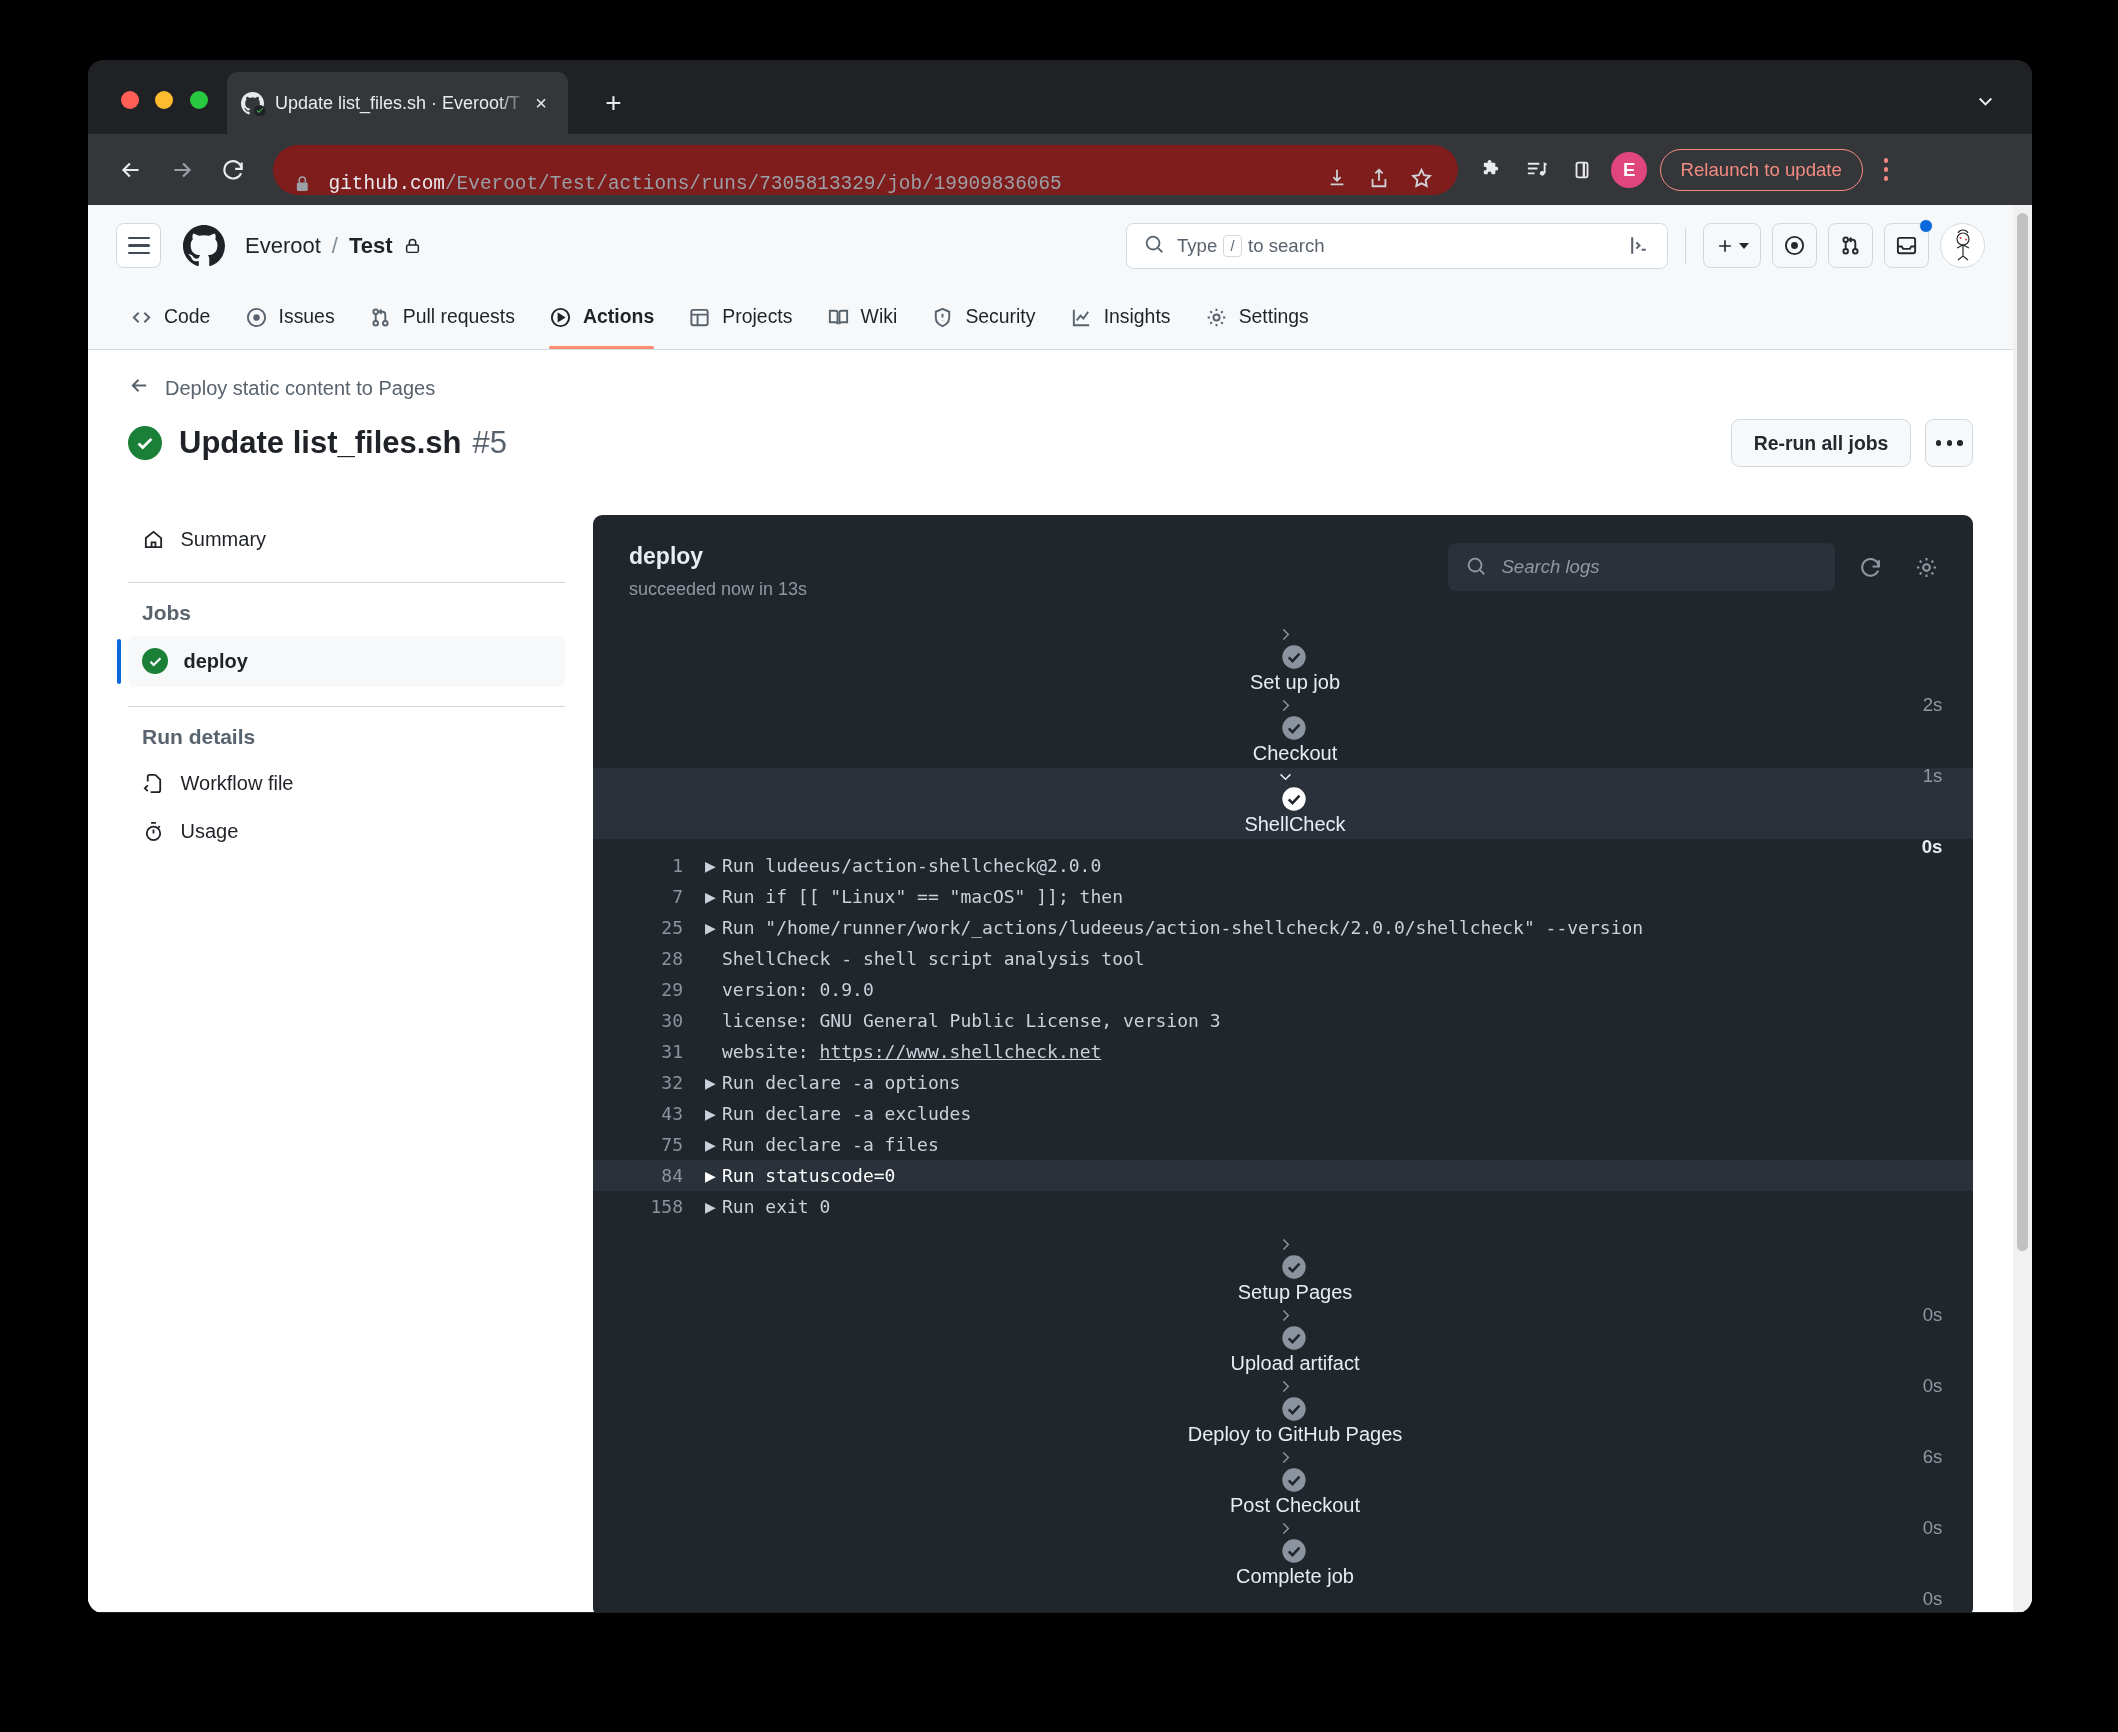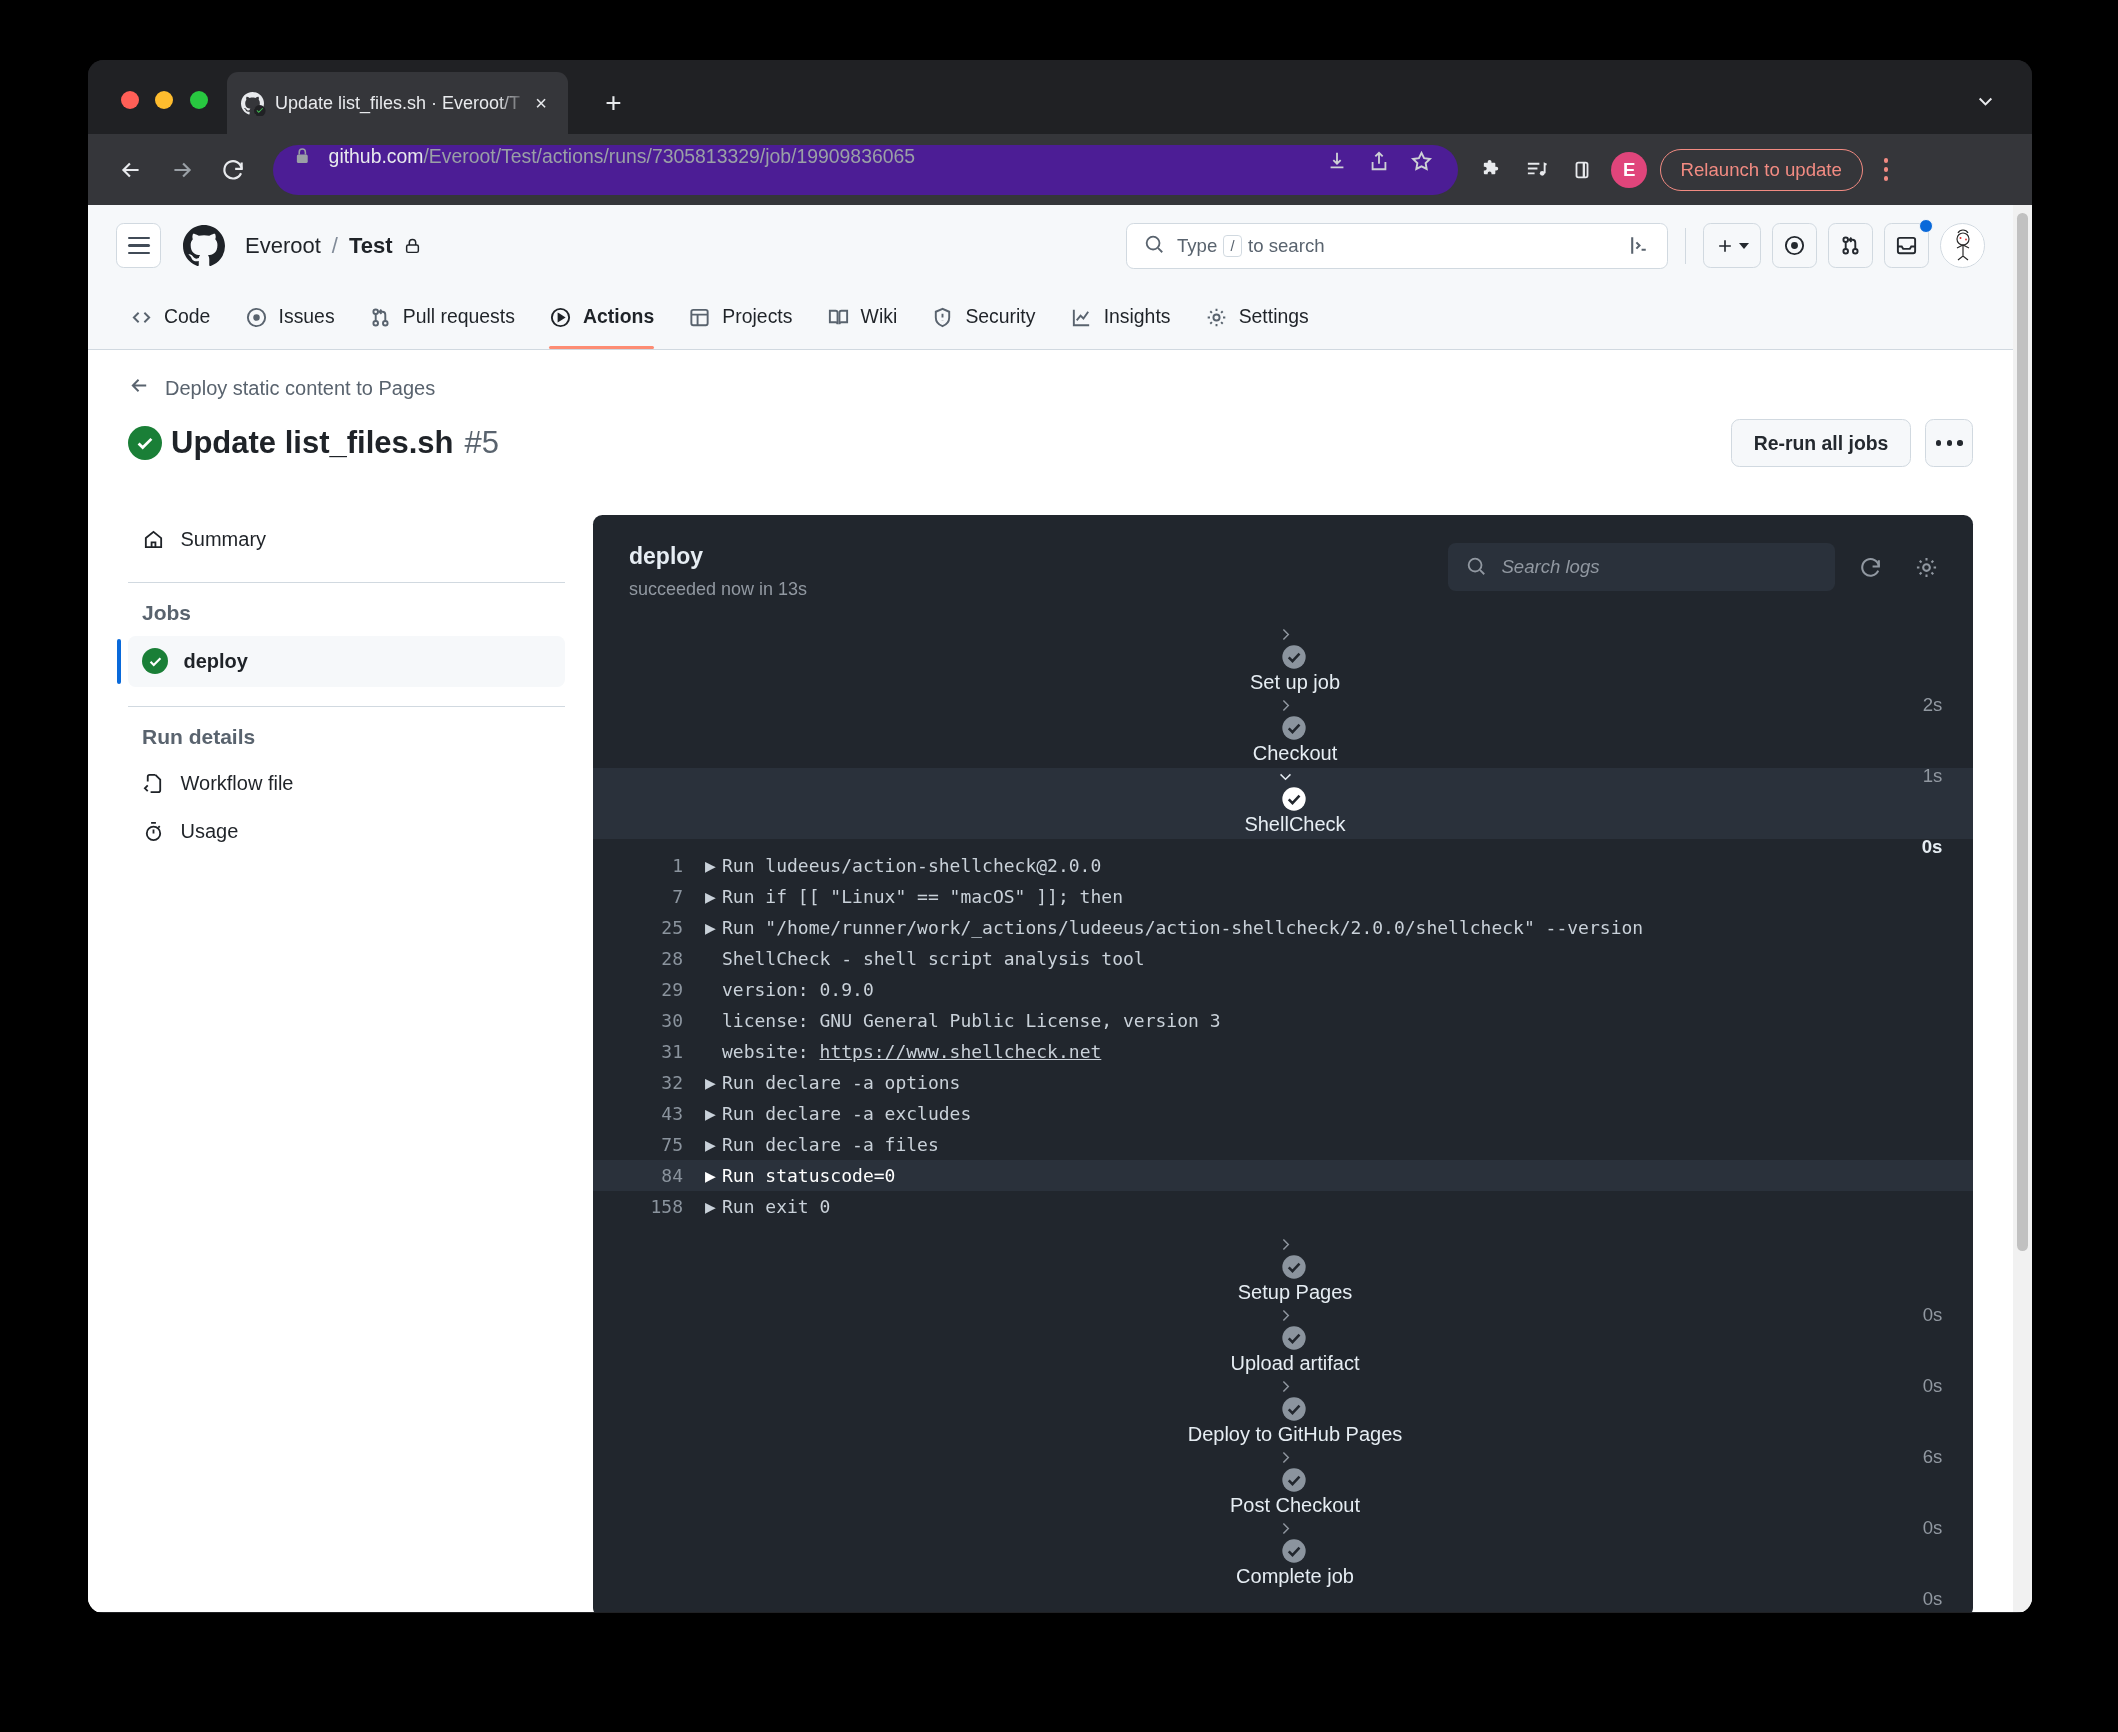--- a/index.html
+++ b/index.html
@@ -77,25 +77,26 @@
   .nav-btn {
     width: 34px; height: 34px; margin-left: 17px;
     color: #e8eaed; flex: none;
     display: flex; align-items: center; justify-content: center;
   }
   .nav-btn:first-child { margin-left: 26px; }
   .omnibox {
     margin-left: 23px;
     height: 50px;
     flex: 1;
-    background: #4c1d95;
+    background: #7f1d1d;
     border-radius: 25px;
-    display: flex; align-items: flex-start;
+    display: flex; align-items: flex-end;
     padding: 0 20px;
     max-width: 1185px;
+    font-family: Liberation Mono, monospace;
   }
   .lock { width: 18.6px; height: 22px; flex: none; }
   .url { margin-left: 17px; font-size: 19.4px; color: #9aa0a6; white-space: nowrap; }
   .url b { color: #e8eaed; font-weight: 400; }
   .omni-actions { display: flex; align-items: center; gap: 9.3px; margin-left: auto; }
   .omni-icon { width: 33px; height: 33px; color: #cdd1d5; display:flex; align-items:center; justify-content:center; }
   .tool-icons { display: flex; align-items: center; gap: 12.4px; margin-left: 17px; }
   .avatar-e {
     width: 36px; height: 36px; border-radius: 50%;
     background: #e0457b; color: #fff;
@@ -226,21 +227,21 @@
     margin-top: 24px;
     font-size: 20px; color: #59636e;
   }
   .run-title-row { display: flex; align-items: center; margin-top: 17px; }
   .status-check {
     width: 34px; height: 34px; border-radius: 50%;
     background: #1a7f37; flex: none;
     display: flex; align-items: center; justify-content: center;
   }
   .run-title {
-    margin-left: 9px;
+    margin-left: 17px;
     font-size: 31px; font-weight: 600; color: #1f2328;
   }
   .run-number { margin-left: 11px; font-size: 31px; font-weight: 400; color: #59636e; }
   .title-actions { margin-left: auto; display: flex; align-items: center; gap: 14px; }
   .btn {
     height: 48px;
     border: 0.8px solid #d1d9e0; border-radius: 8.5px;
     background: #f6f8fa; color: #24292f;
     font-size: 19.4px; font-weight: 600;
     display: flex; align-items: center; padding: 0 22px;

